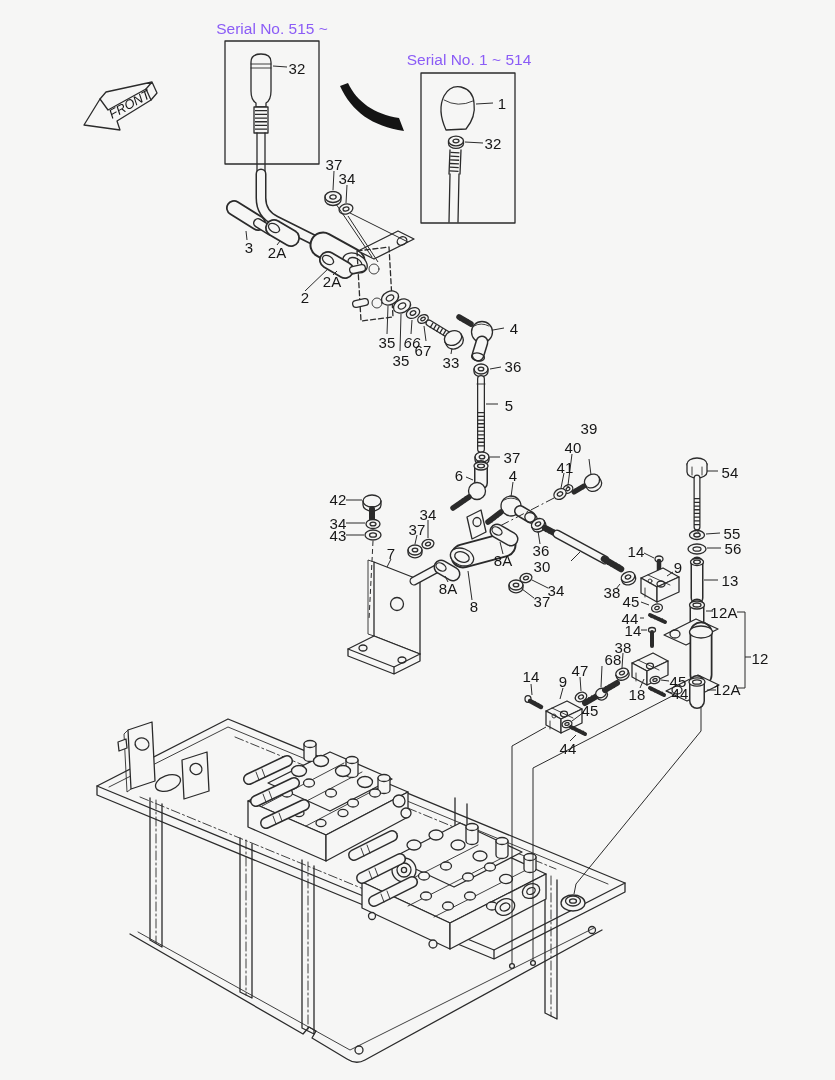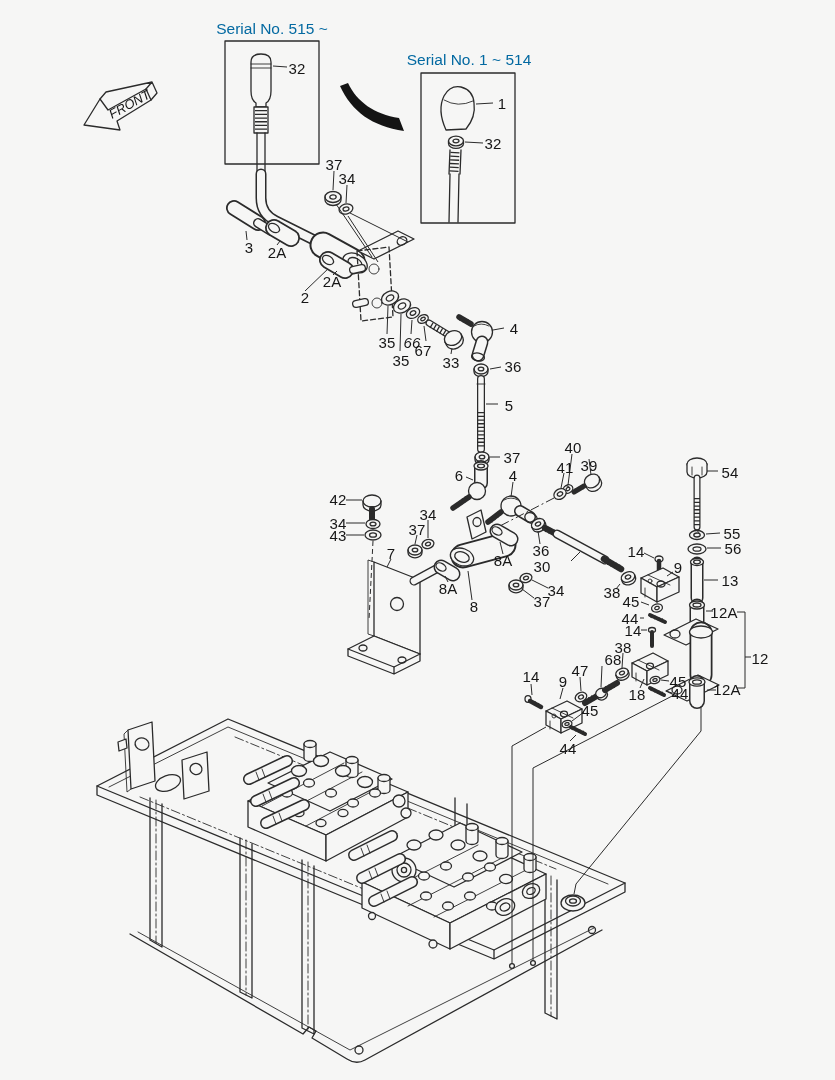--- a/index.html
+++ b/index.html
@@ -14,21 +14,21 @@
   .cin{stroke:#f6f6f5;fill:none;stroke-linecap:round;}
   .thr{stroke:#2b2b2b;fill:none;stroke-dasharray:1.3 2.4;}
   .dd {stroke-dasharray:9 3 2 3;}
   .db {stroke-dasharray:5 3;}
   .lead{stroke:#2b2b2b;stroke-width:1;fill:none;}
   .blk{fill:#141414;stroke:none;}
   
   #labels{position:absolute;left:0;top:0;width:746px;height:1080px;pointer-events:none;}
   .plabel{position:absolute;transform:translate(-50%,-50%);font-size:15px;color:#161616;
           white-space:nowrap;letter-spacing:.2px;}
-  .boxtitle{position:absolute;transform:translateX(-50%);font-size:15.5px;color:#0369a1;white-space:nowrap;}
+  .boxtitle{position:absolute;transform:translateX(-50%);font-size:15.5px;color:#8b5cf6;white-space:nowrap;}
   svg text{font-family:"Liberation Sans",sans-serif;}
 </style>
 </head>
 <body>
 
 <div id="page">
 
 <svg id="art" width="835" height="1080" viewBox="0 0 835 1080">
 
   <g>
@@ -584,21 +584,21 @@
       <div class="plabel" style="left: 411px; top: 350px; margin-left: 12px;">67</div>
       <div class="plabel" style="left: 401px; top: 360px;">35</div>
       <div class="plabel" style="left: 451px; top: 362px;">33</div>
       <div class="plabel" style="left: 514px; top: 328px;">4</div>
       <div class="plabel" style="left: 513px; top: 366px;">36</div>
       <div class="plabel" style="left: 509px; top: 405px;">5</div>
       <div class="plabel" style="left: 512px; top: 457px;">37</div>
       <div class="plabel" style="left: 459px; top: 475px;">6</div>
       <div class="plabel" style="left: 513px; top: 475px;">4</div>
       <div class="plabel" style="left: 573px; top: 447px;">40</div>
-      <div class="plabel" style="left: 589px; top: 465px;">39</div>
+      <div class="plabel" style="left: 589px; top: 428px;">39</div>
       <div class="plabel" style="left: 565px; top: 467px;">41</div>
       <div class="plabel" style="left: 338px; top: 499px;">42</div>
       <div class="plabel" style="left: 338px; top: 523px;">34</div>
       <div class="plabel" style="left: 338px; top: 535px;">43</div>
       <div class="plabel" style="left: 428px; top: 514px;">34</div>
       <div class="plabel" style="left: 417px; top: 529px;">37</div>
       <div class="plabel" style="left: 391px; top: 553px;">7</div>
       <div class="plabel" style="left: 503px; top: 560px;">8A</div>
       <div class="plabel" style="left: 448px; top: 588px;">8A</div>
       <div class="plabel" style="left: 474px; top: 606px;">8</div>

